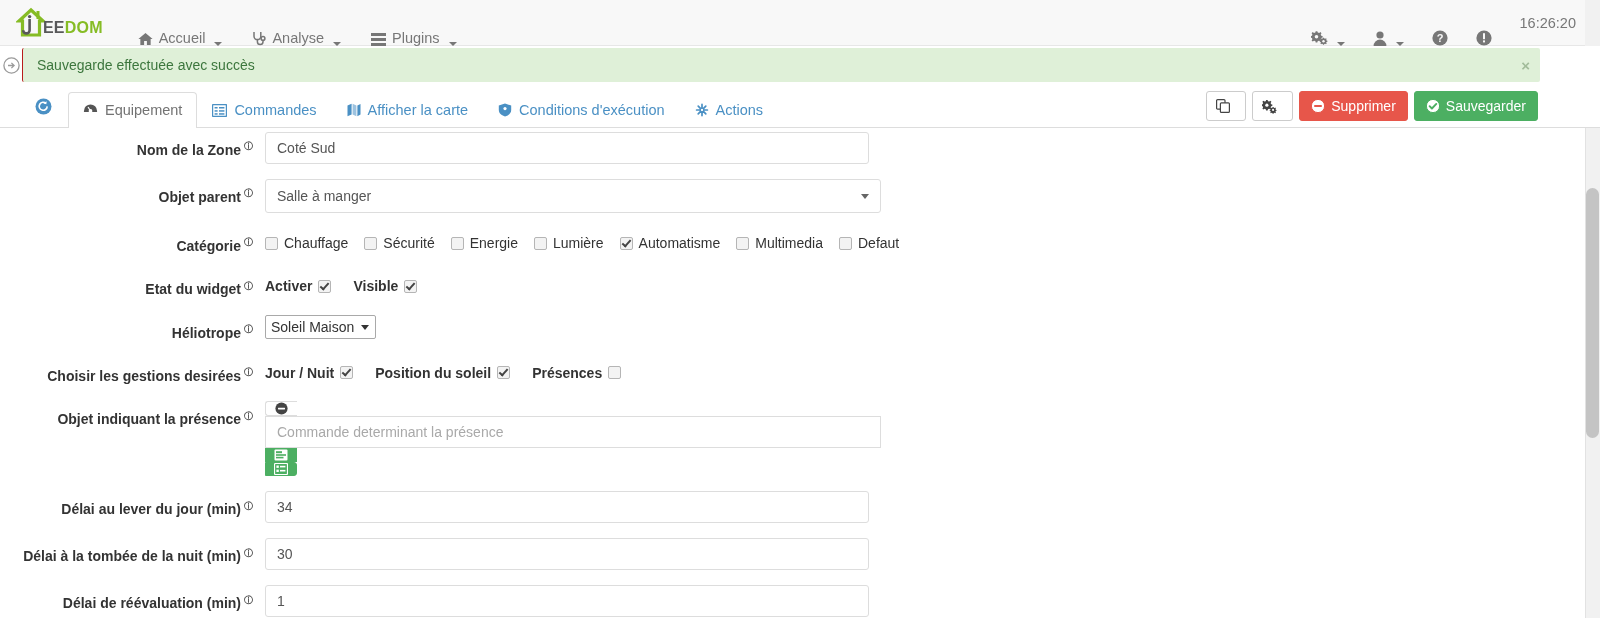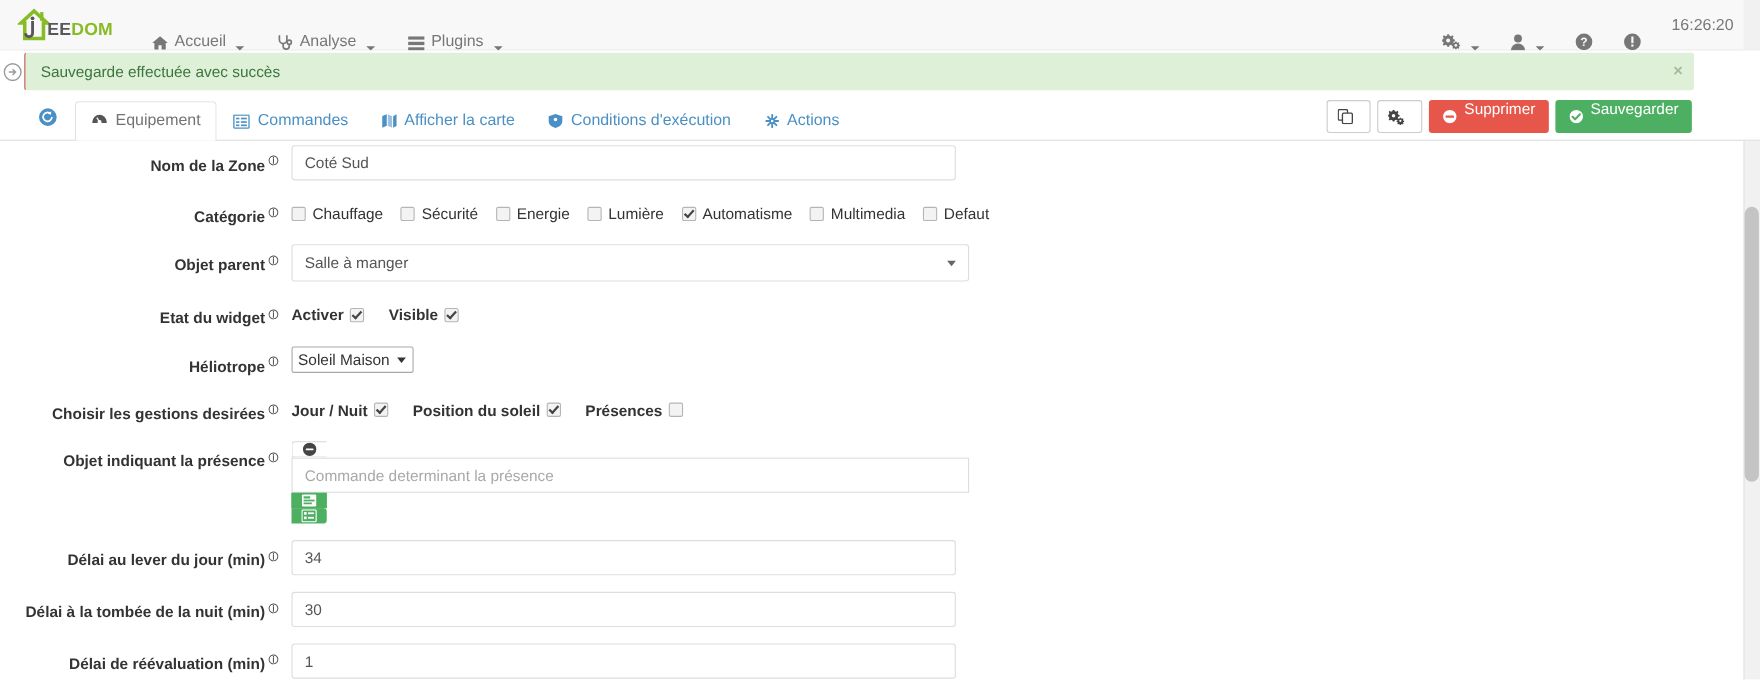--- a/index.html
+++ b/index.html
@@ -150,21 +150,21 @@
     border-color: #dddddd;
     border-radius: 4px 4px 0 0;
   }
   .tab-actions {
     margin-left: auto;
     display: flex; align-items: center; gap: 6px;
     padding-right: 62px;
     margin-bottom: 6px;
   }
   .btn {
-    display: inline-flex; gap: 6px;
+    display: inline-flex; align-items: center; gap: 6px;
     height: 30px;
     padding: 0 11px;
     font-size: 14px;
     border-radius: 3px;
     border: 1px solid transparent;
     cursor: pointer;
     white-space: nowrap;
     line-height: 1;
   }
   .btn-default {
@@ -598,20 +598,33 @@
     <div class="form-label">
       <span>Nom de la Zone</span><span class="help-icon">ⓘ</span>
     </div>
     <div class="form-control-wrap">
       <input class="input" type="text" value="Coté Sud" style="">
     </div>
   </div>
 
   <div class="form-row">
     <div class="form-label">
+      <span>Objet parent</span><span class="help-icon">ⓘ</span>
+    </div>
+    <div class="form-control-wrap">
+      <div class="select-wrap">
+        <select class="select-wide">
+          <option>Salle à manger</option>
+        </select>
+      </div>
+    </div>
+  </div>
+
+  <div class="form-row">
+    <div class="form-label">
       <span>Catégorie</span><span class="help-icon">ⓘ</span>
     </div>
     <div class="form-control-wrap">
       <div class="check-line">
         <label class="chk-item">
           <span class="cbox lbl-right"></span>
           <span>Chauffage</span>
         </label>
         <label class="chk-item">
           <span class="cbox lbl-right"></span>
@@ -630,33 +643,20 @@
           <span>Automatisme</span>
         </label>
         <label class="chk-item">
           <span class="cbox lbl-right"></span>
           <span>Multimedia</span>
         </label>
         <label class="chk-item">
           <span class="cbox lbl-right"></span>
           <span>Defaut</span>
         </label>
-      </div>
-    </div>
-  </div>
-
-  <div class="form-row">
-    <div class="form-label">
-      <span>Objet parent</span><span class="help-icon">ⓘ</span>
-    </div>
-    <div class="form-control-wrap">
-      <div class="select-wrap">
-        <select class="select-wide">
-          <option>Salle à manger</option>
-        </select>
       </div>
     </div>
   </div>
 
   <div class="form-row">
     <div class="form-label">
       <span>Etat du widget</span><span class="help-icon">ⓘ</span>
     </div>
     <div class="form-control-wrap">
       <div class="check-line">

